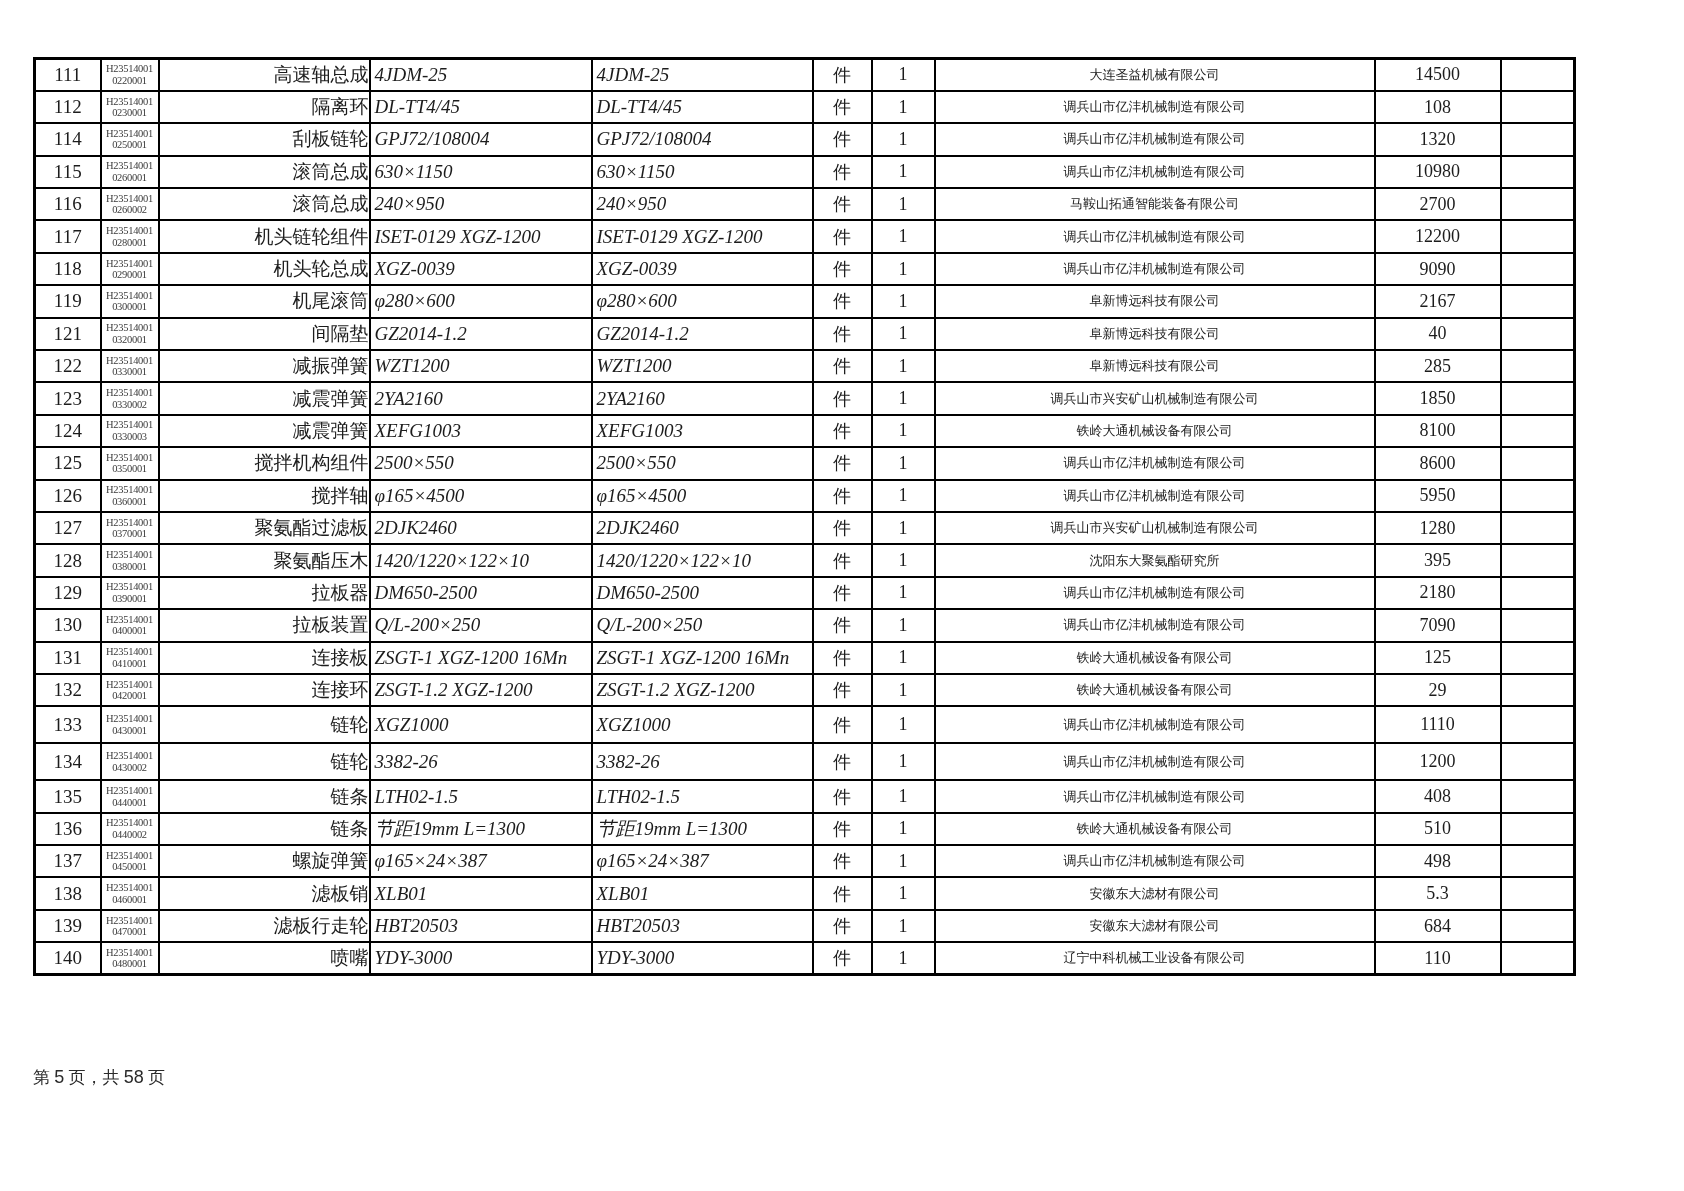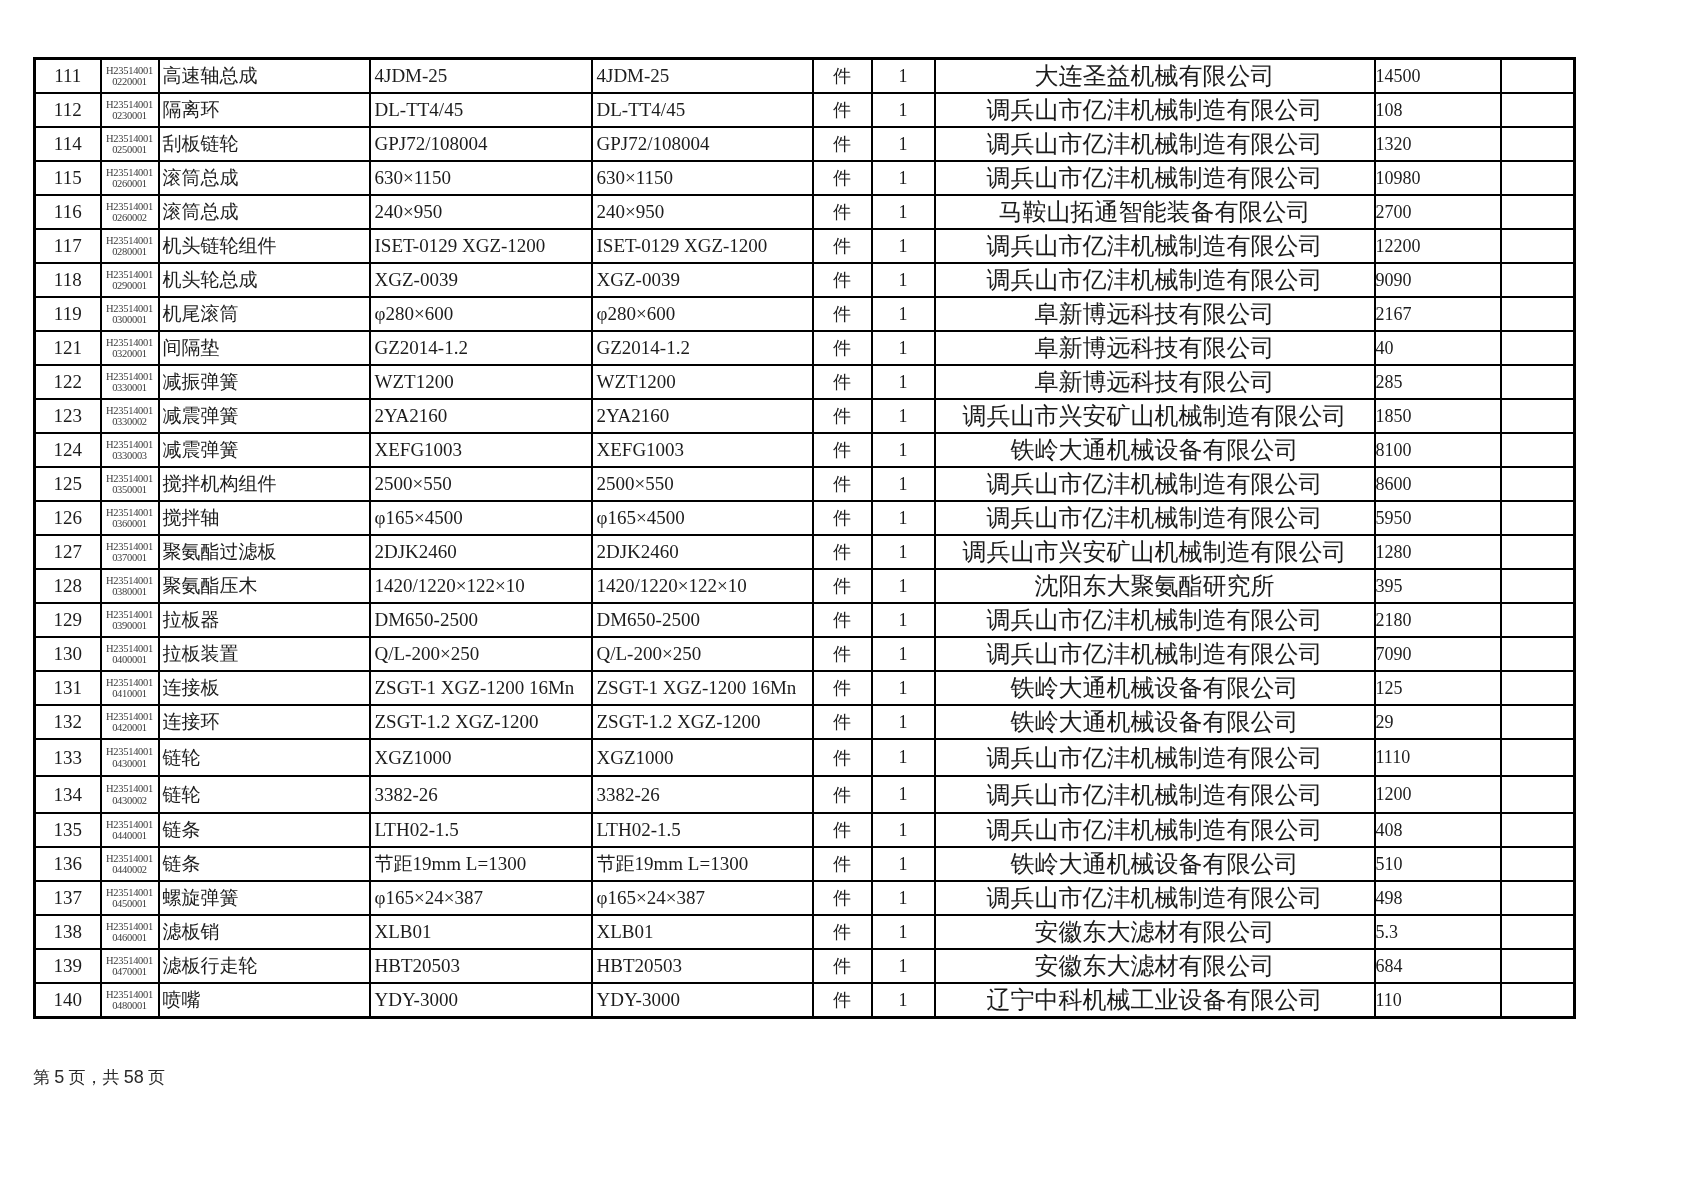--- a/index.html
+++ b/index.html
@@ -14,25 +14,25 @@
     border:3px solid #000;
   }
   td{
     border:2px solid #000;overflow:hidden;white-space:nowrap;
     padding:0;vertical-align:middle;
   }
   tr{height:32.4px;}
   tr:nth-child(21),tr:nth-child(22){height:37px;}
   .c-no{text-align:center;font-size:19px;}
   .c-code{text-align:center;font-size:10.5px;line-height:11.5px;color:#3a3a3a;letter-spacing:-0.3px;font-family:Liberation Serif, serif;}
-  .c-name{text-align:left;font-size:19px;padding-left:3px;}
-  .c-model{text-align:left;font-size:19px;padding-left:4px;}
+  .c-name{text-align:right;font-size:19px;padding-left:3px;}
+  .c-model{text-align:left;font-size:19px;padding-left:4px;font-style:italic;}
   .c-unit,.c-qty{text-align:center;font-size:18px;}
-  .c-supplier{text-align:center;font-size:24px;margin-top:28px;}
-  .c-price{font-size:18px;}
+  .c-supplier{text-align:center;font-size:13px;margin-top:28px;}
+  .c-price{text-align:center;font-size:18px;}
   .footer{
     position:absolute;left:33px;top:1066px;width:1506px;
     text-align:left;font-size:17px;color:#2a2a2a;
   }
   .footer .num{font-family:"Liberation Sans","DejaVu Sans",sans-serif;font-size:18px;}
 </style>
 </head>
 <body>
 
 <div class="table-wrap">

